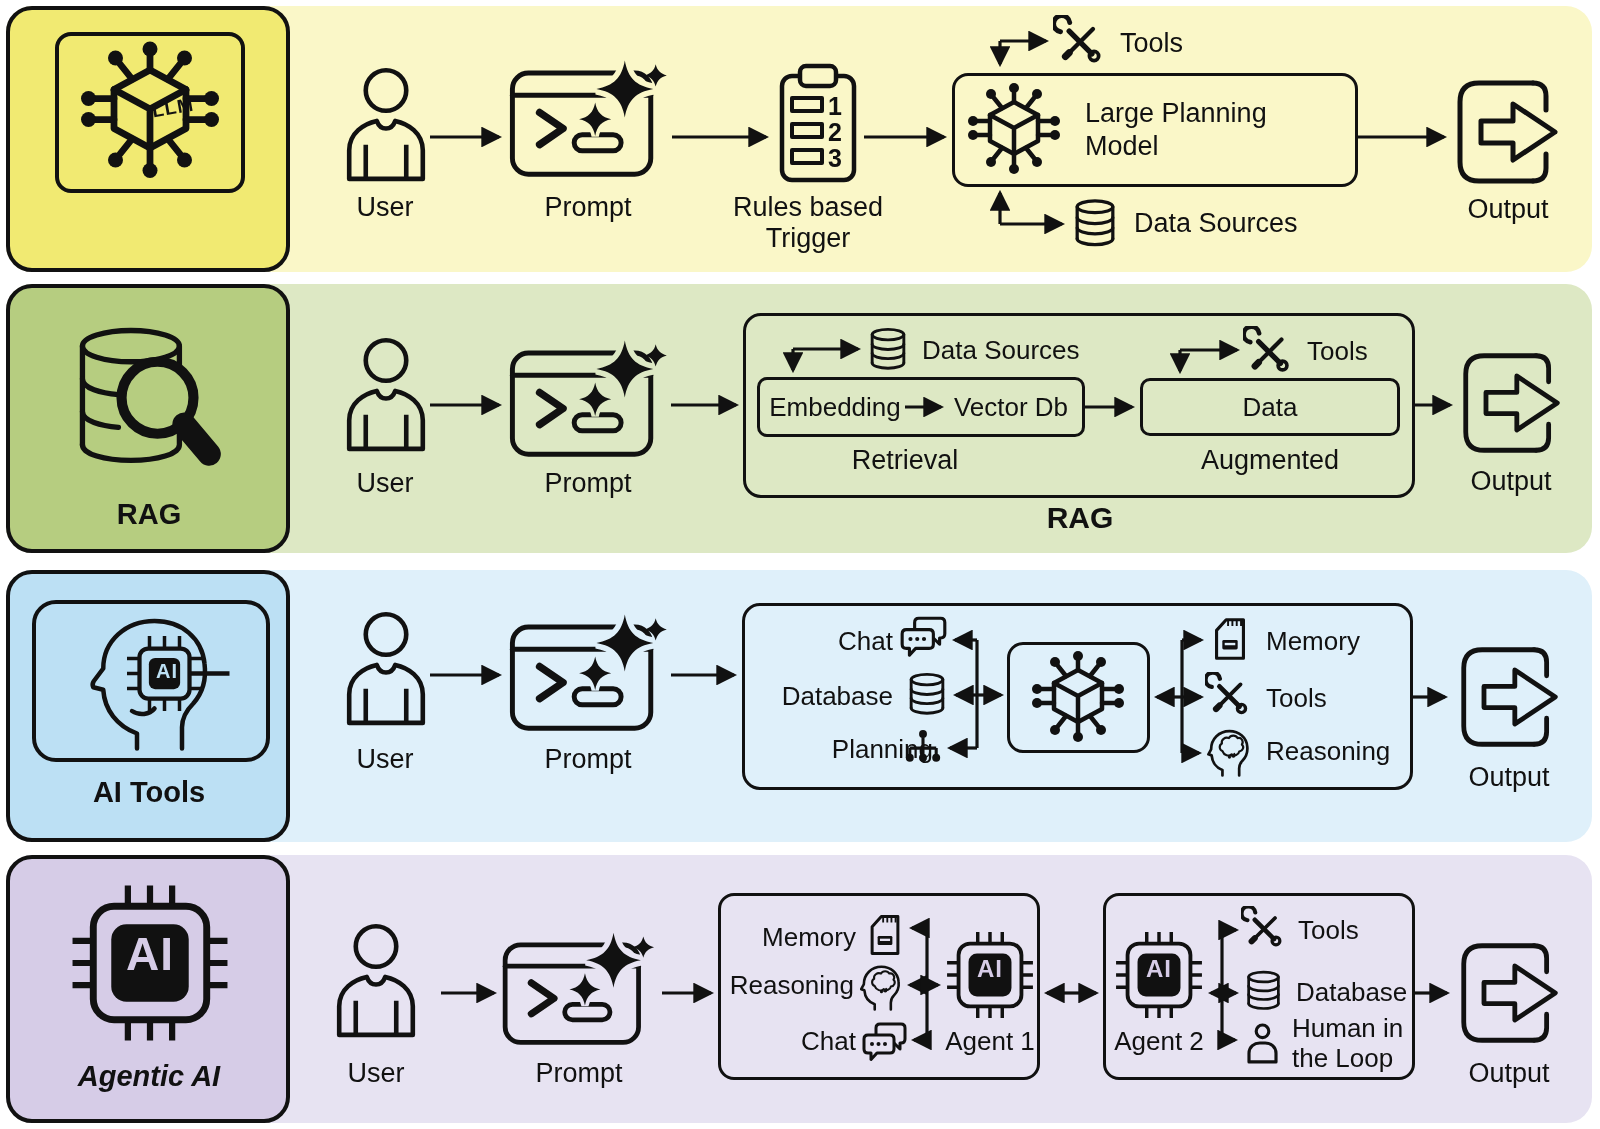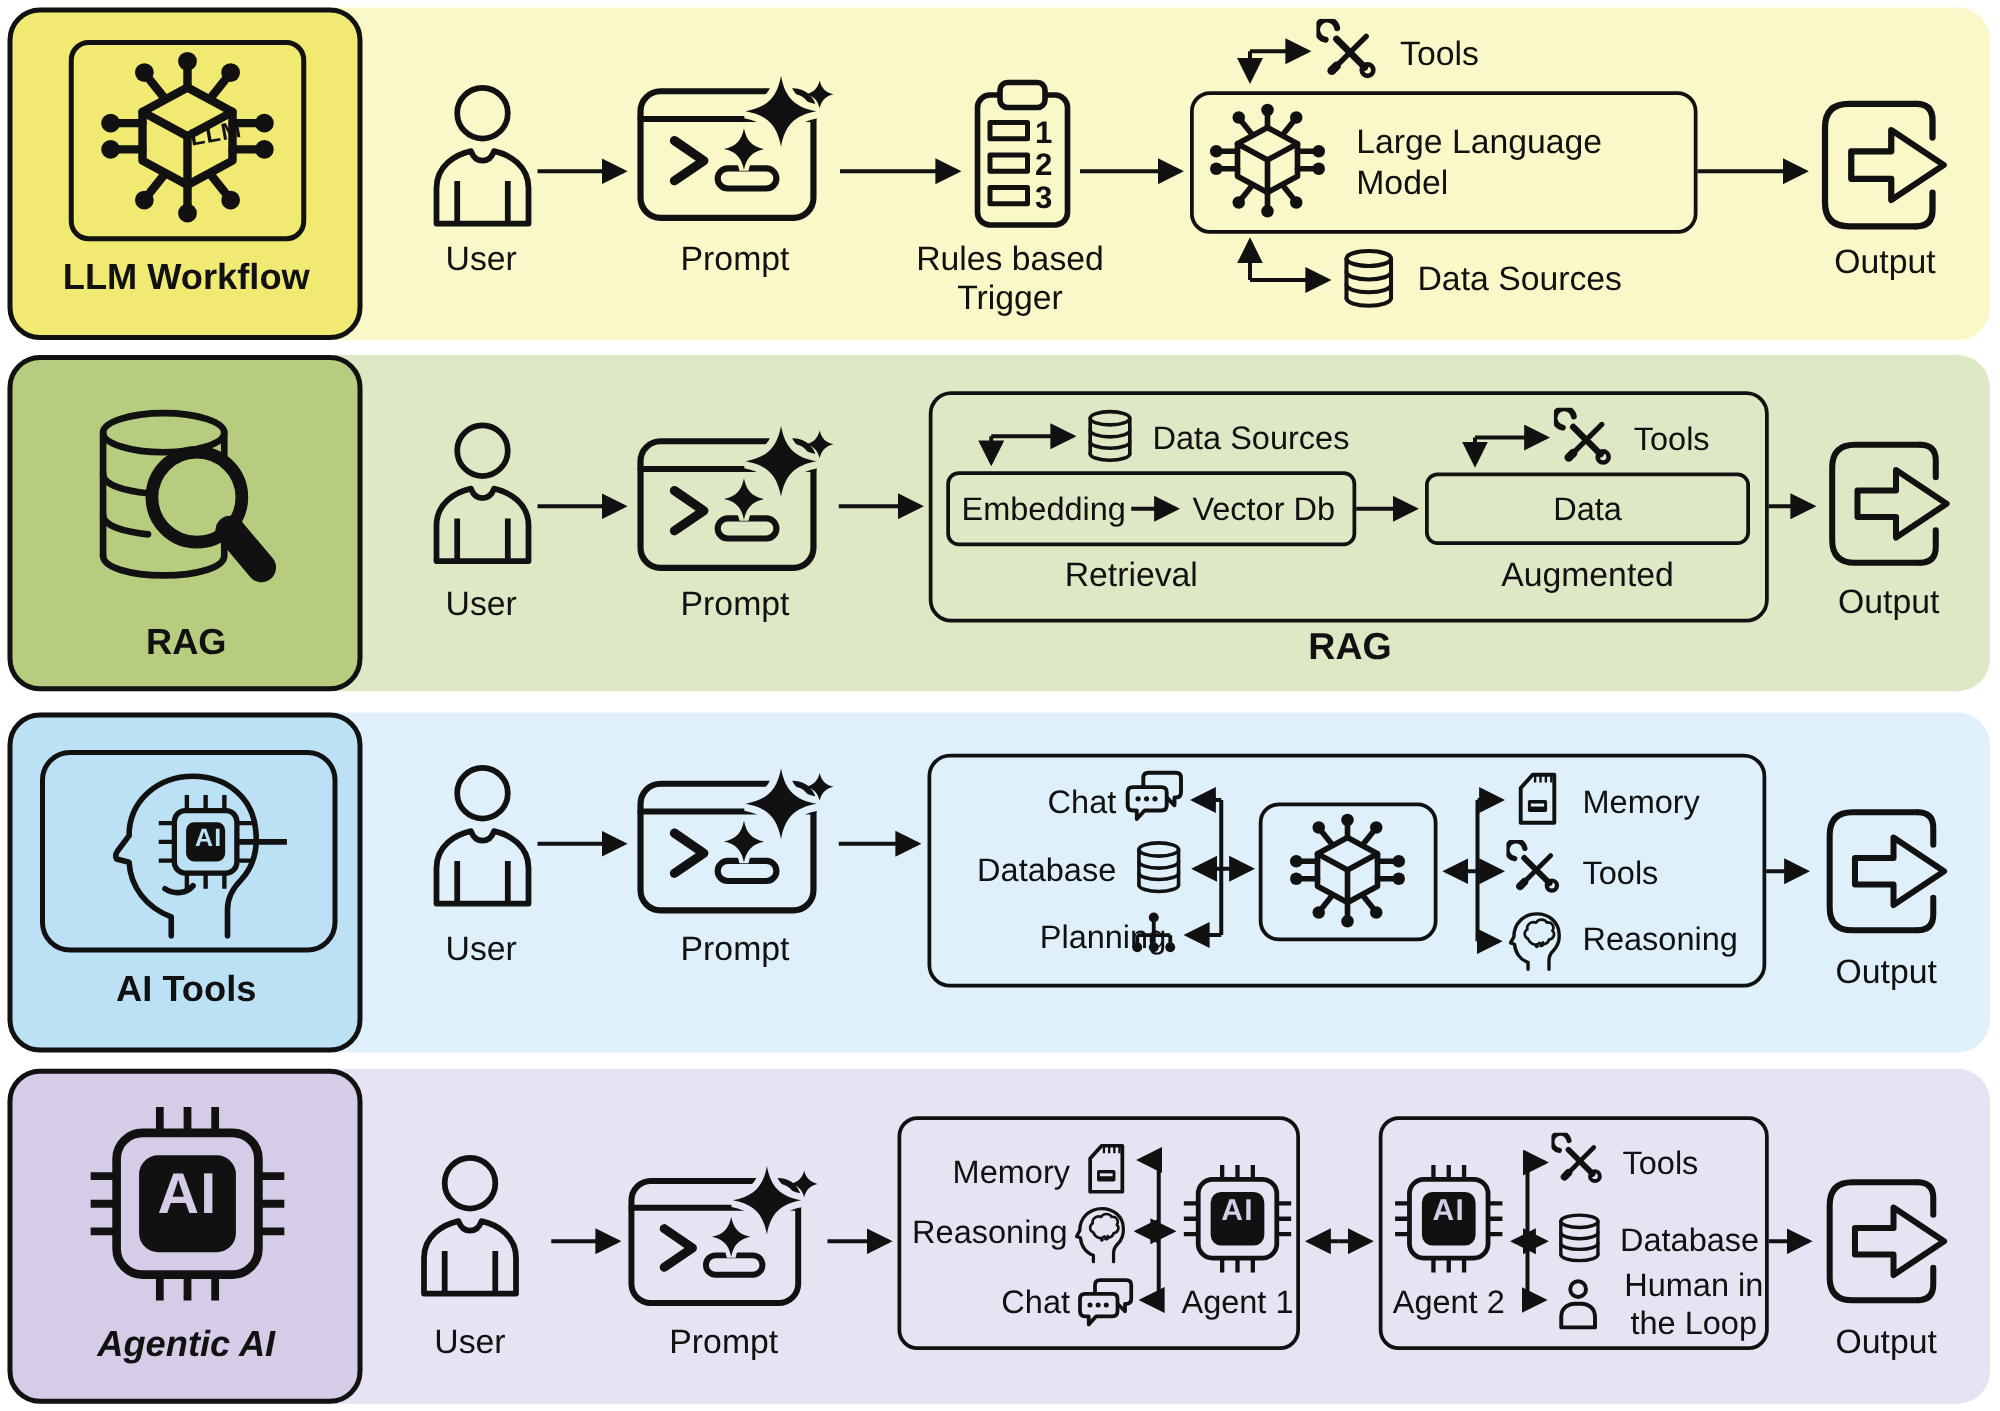--- a/index.html
+++ b/index.html
@@ -260,21 +260,20 @@
   <path d="M1222 1040 H1235" marker-end="url(#arr)"></path>
   <path d="M1415 993 H1447" marker-end="url(#arr)"></path>
 </svg>
 
 <div style="position:absolute;inset:0;--halo:#FAF7C8;">
   <div class="ibox" style="left:55px;top:32px;width:190px;height:161px;border-radius:16px;"></div>
   <svg class="ic" style="left:75px;top:37px;width:150px;height:150px;">
         <use href="#sym-cube" style="--halo:#F1EA72"></use>
       </svg>
   <div class="chiptxt" style="left:141px;top:97px;width:64px;font-size:19px;transform:rotate(-10deg);">LLM</div>
-  <div class="badgelbl" style="left:8px;top:206px;width:282px;">LLM Workflow</div>
 
   <svg class="ic" style="left:340px;top:52px;width:92px;height:136px;">
         <use href="#sym-user"></use>
       </svg>
   <div class="lb" style="left:335px;top:192px;width:100px;">User</div>
 
   <svg class="ic" style="left:505px;top:58px;width:168px;height:130px;">
         <use href="#sym-terminal"></use>
       </svg>
   <div class="lb" style="left:508px;top:192px;width:160px;">Prompt</div>
@@ -286,21 +285,21 @@
     <span class="num" style="left:58px;top:30px;">1</span>
     <span class="num" style="left:58px;top:56px;">2</span>
     <span class="num" style="left:58px;top:82px;">3</span>
   </div>
   <div class="lb" style="left:728px;top:192px;width:160px;">Rules based Trigger</div>
 
   <div class="obox" style="left:952px;top:73px;width:406px;height:114px;border-radius:16px;"></div>
   <svg class="ic" style="left:964px;top:80px;width:100px;height:100px;">
         <use href="#sym-cube"></use>
       </svg>
-  <div class="lb left" style="left:1085px;top:97px;width:250px;line-height:33px;">Large Language Model</div>
+  <div class="lb left" style="left:1085px;top:97px;width:250px;line-height:33px;">Large Planning Model</div>
 
   <svg class="ic" style="left:1053px;top:15px;width:54px;height:54px;">
         <use href="#sym-tools"></use>
       </svg>
   <div class="lb left" style="left:1120px;top:28px;width:100px;">Tools</div>
 
   <svg class="ic" style="left:1068px;top:196px;width:54px;height:54px;">
         <use href="#sym-db"></use>
       </svg>
   <div class="lb left" style="left:1134px;top:208px;width:200px;">Data Sources</div>
@@ -463,21 +462,21 @@
         <use href="#sym-tools"></use>
       </svg>
   <div class="lb small left" style="left:1298px;top:915px;width:100px;">Tools</div>
   <svg class="ic" style="left:1241px;top:968px;width:45px;height:45px;">
         <use href="#sym-db"></use>
       </svg>
   <div class="lb small left" style="left:1296px;top:977px;width:130px;">Database</div>
   <svg class="ic" style="left:1240px;top:1018px;width:45px;height:50px;">
         <use href="#sym-human"></use>
       </svg>
-  <div class="lb small left" style="left:1292px;top:1013px;width:126px;text-align:center;">Human in the Loop</div>
+  <div class="lb small left" style="left:1292px;top:1013px;width:126px;">Human in the Loop</div>
 
   <svg class="ic" style="left:1456px;top:940px;width:108px;height:106px;">
         <use href="#sym-output"></use>
       </svg>
   <div class="lb" style="left:1454px;top:1058px;width:110px;">Output</div>
 </div>
 
 </div>
 
 </body></html>

